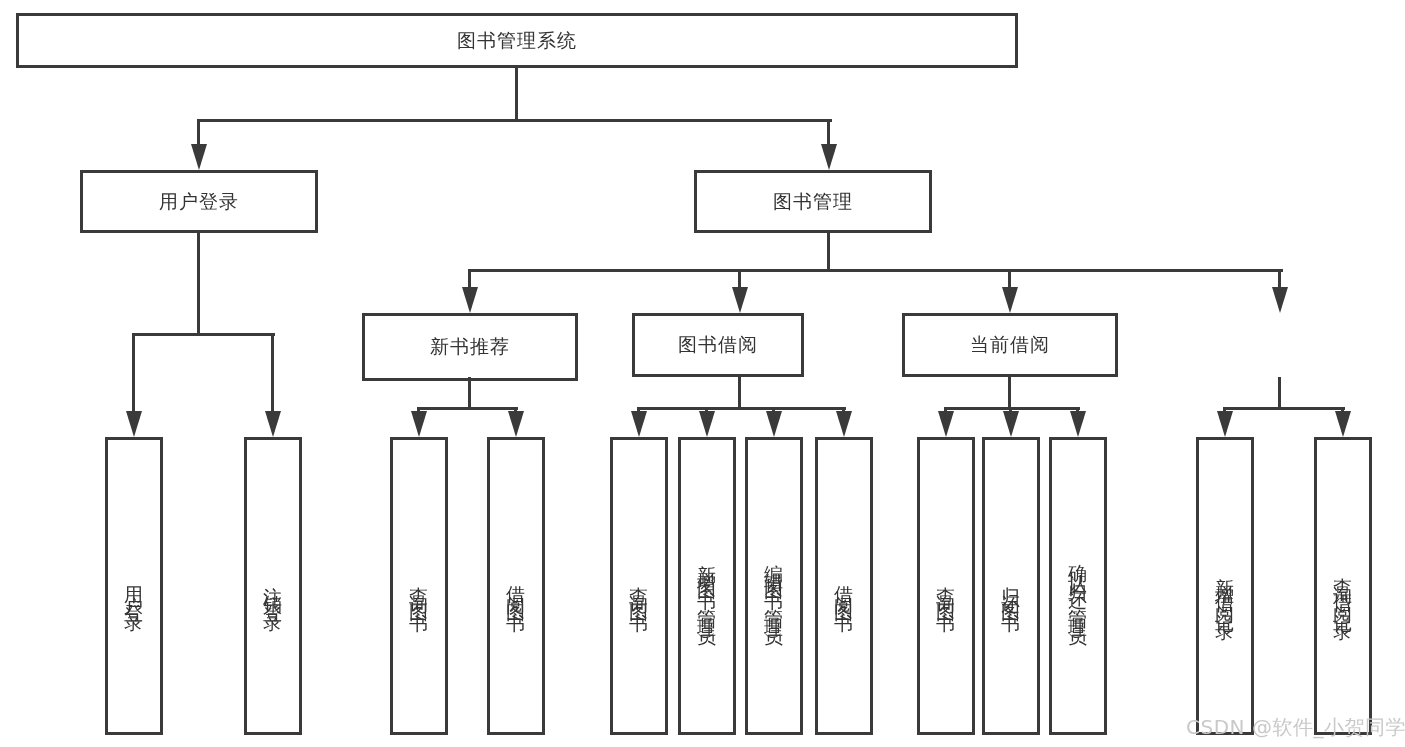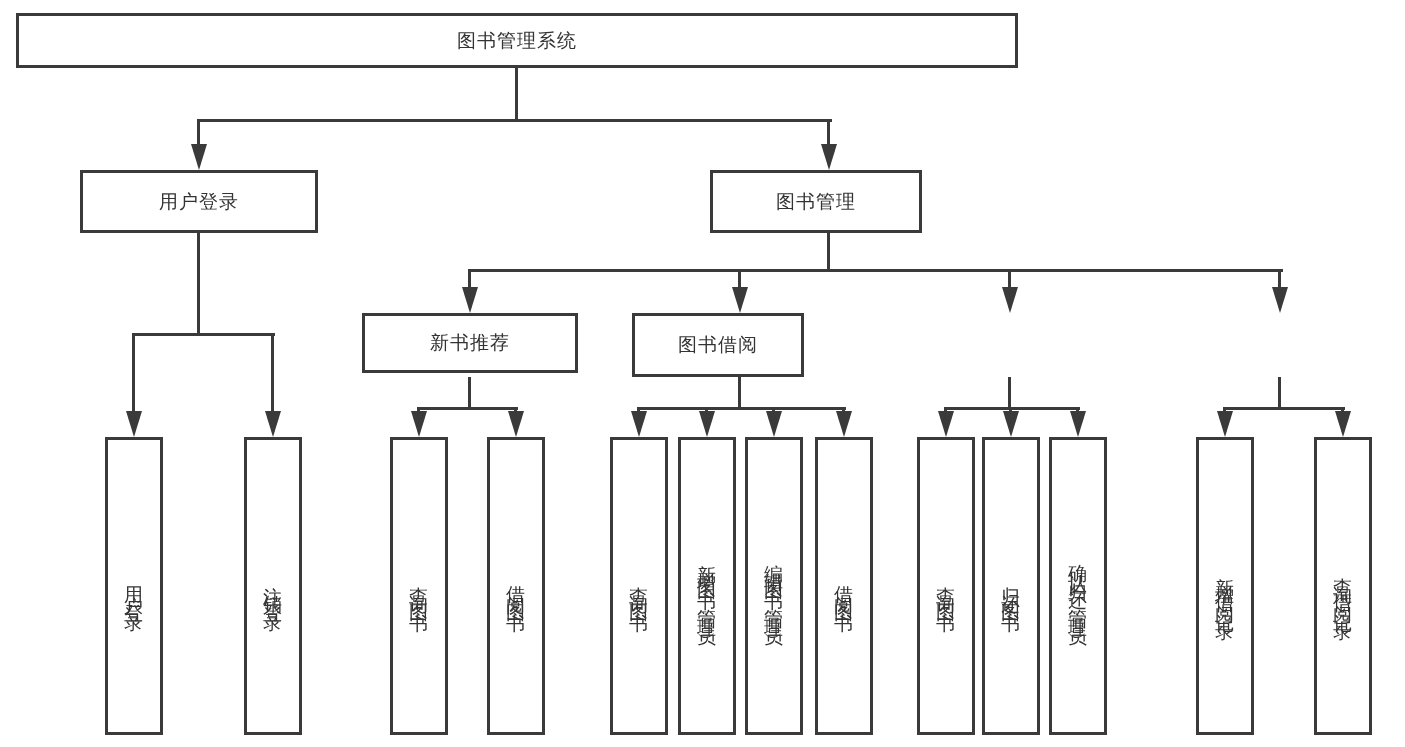--- a/index.html
+++ b/index.html
@@ -69,42 +69,43 @@
   <div class="box" style="left:16px; top:13px; width:1002px; height:55px;">图书管理系统</div>
 
   <div class="vline" style="left:515px; top:68px; height:53px;"></div>
   <div class="hline" style="left:197px; top:119px; width:635px;"></div>
   <div class="vline" style="left:197px; top:119px; height:28px;"></div>
   <div class="arrow" style="left:191px; top:144px;"></div>
   <div class="vline" style="left:827px; top:119px; height:28px;"></div>
   <div class="arrow" style="left:821px; top:144px;"></div>
 
   <div class="box" style="left:80px; top:170px; width:238px; height:63px;">用户登录</div>
-  <div class="box" style="left:710px; top:170px; width:212px; height:63px;">图书管理</div>
+  <div class="box" style="left:694px; top:170px; width:238px; height:63px;">图书管理</div>
 
   <div class="vline" style="left:197px; top:233px; height:103px;"></div>
   <div class="hline" style="left:132px; top:333px; width:143px;"></div>
   <div class="vline" style="left:132px; top:333px; height:80px;"></div>
   <div class="arrow" style="left:126px; top:411px;"></div>
   <div class="vline" style="left:271px; top:333px; height:80px;"></div>
   <div class="arrow" style="left:265px; top:411px;"></div>
 
   <div class="vline" style="left:827px; top:233px; height:39px;"></div>
   <div class="hline" style="left:468px; top:269px; width:815px;"></div>
   <div class="vline" style="left:468px; top:269px; height:21px;"></div>
   <div class="arrow" style="left:462px; top:287px;"></div>
   <div class="vline" style="left:738px; top:269px; height:21px;"></div>
   <div class="arrow" style="left:732px; top:287px;"></div>
   <div class="vline" style="left:1008px; top:269px; height:21px;"></div>
   <div class="arrow" style="left:1002px; top:287px;"></div>
   <div class="vline" style="left:1278px; top:269px; height:21px;"></div>
   <div class="arrow" style="left:1272px; top:287px;"></div>
 
-  <div class="box" style="left:362px; top:313px; width:216px; height:60px;">新书推荐</div>
+  <div class="box" style="left:362px; top:313px; width:216px; height:68px;">新书推荐</div>
   <div class="box" style="left:632px; top:313px; width:172px; height:64px;">图书借阅</div>
+  <div class="box" style="left:902px; top:313px; width:216px; height:64px;">当前借阅</div>
 
   <div class="vline" style="left:468px; top:377px; height:33px;"></div>
   <div class="hline" style="left:417px; top:407px; width:101px;"></div>
   <div class="vline" style="left:417px; top:407px; height:7px;"></div>
   <div class="arrow" style="left:411px; top:411px;"></div>
   <div class="vline" style="left:514px; top:407px; height:7px;"></div>
   <div class="arrow" style="left:508px; top:411px;"></div>
 
   <div class="vline" style="left:738px; top:377px; height:33px;"></div>
   <div class="hline" style="left:637px; top:407px; width:209px;"></div>
@@ -144,14 +145,15 @@
   <div class="box vbox" style="left:745px; top:437px; width:58px; height:298px;">编辑图书（管理员）</div>
   <div class="box vbox" style="left:815px; top:437px; width:58px; height:298px;">借阅图书</div>
 
   <div class="box vbox" style="left:917px; top:437px; width:58px; height:298px;">查询图书</div>
   <div class="box vbox" style="left:982px; top:437px; width:58px; height:298px;">归还图书</div>
   <div class="box vbox" style="left:1049px; top:437px; width:58px; height:298px;">确认归还（管理员）</div>
 
   <div class="box vbox" style="left:1196px; top:437px; width:58px; height:298px;">新增借阅记录</div>
   <div class="box vbox" style="left:1314px; top:437px; width:58px; height:298px;">查询借阅记录</div>
 
+  <div class="watermark">CSDN @软件_小贺同学</div>
 
 </div>
 
 </body></html>

